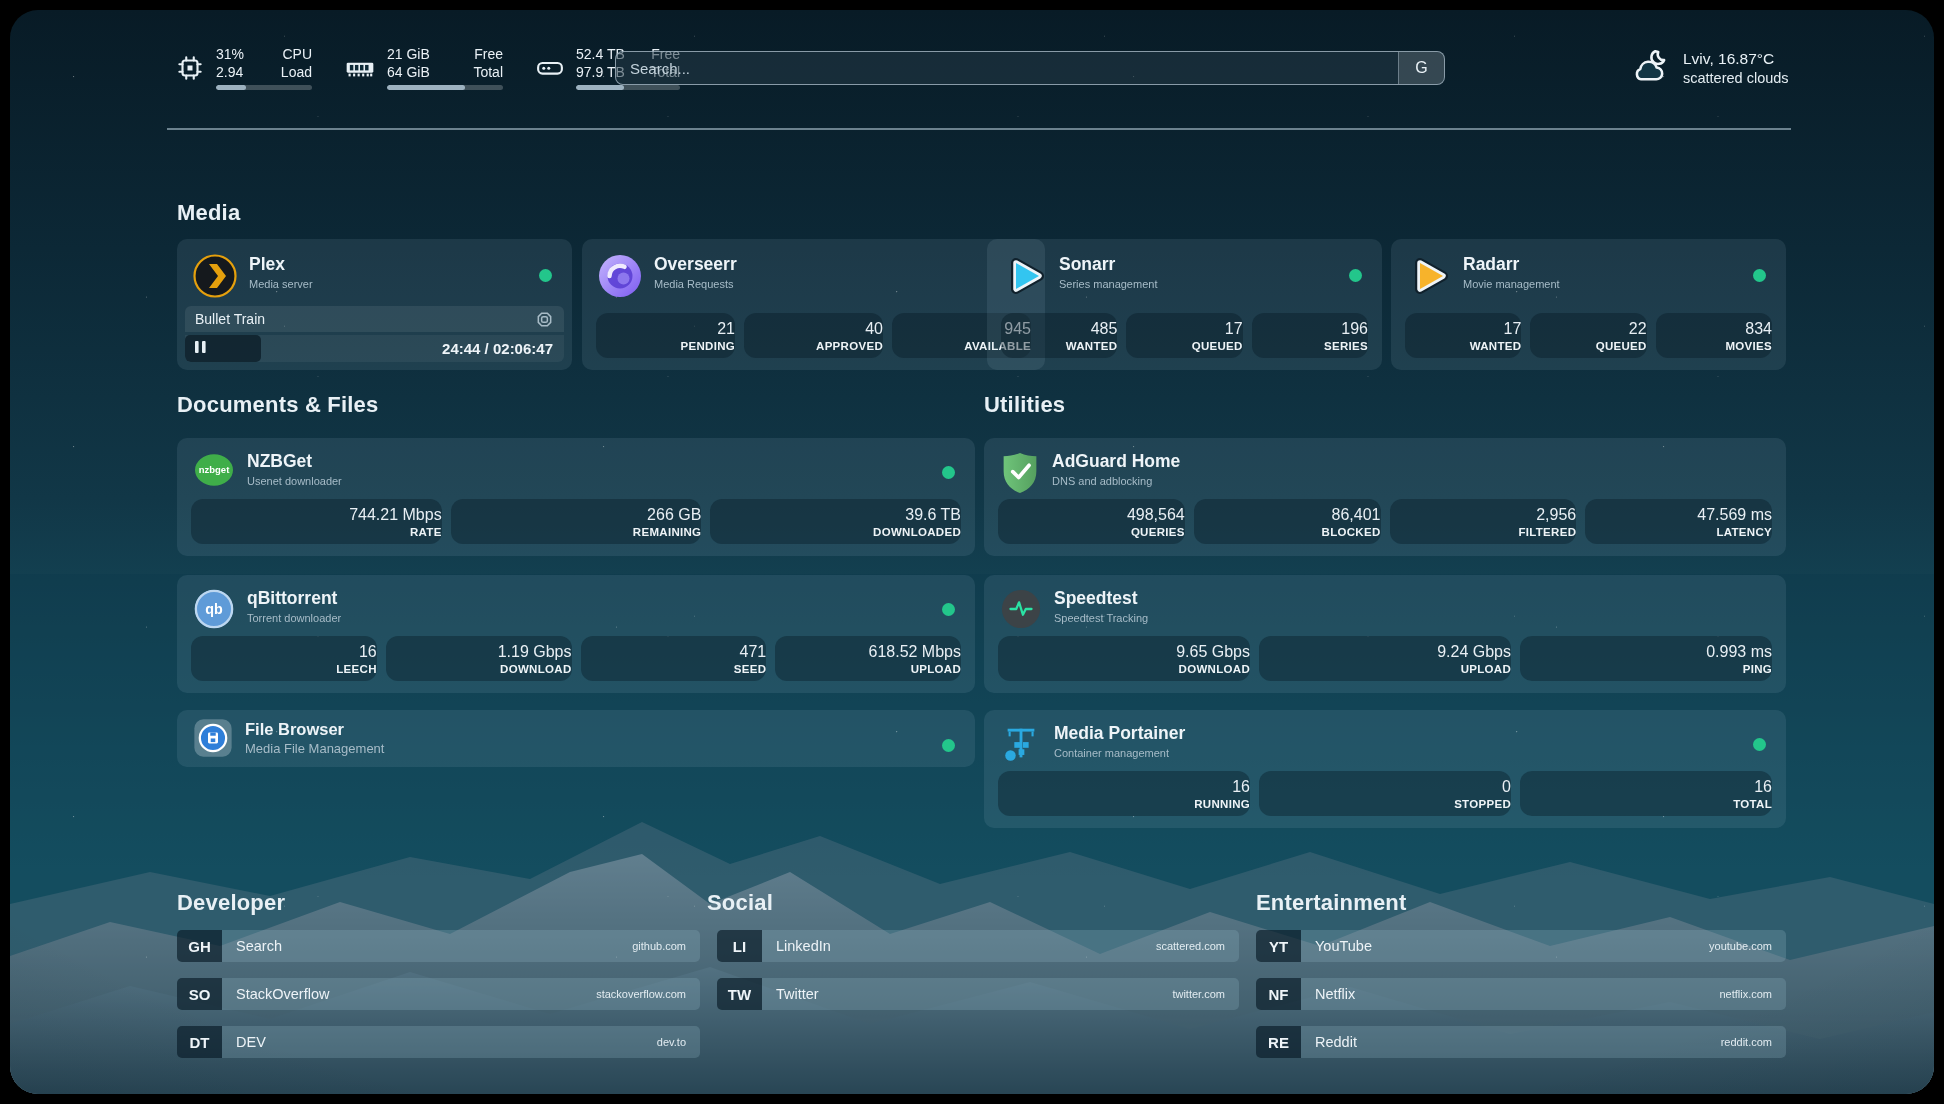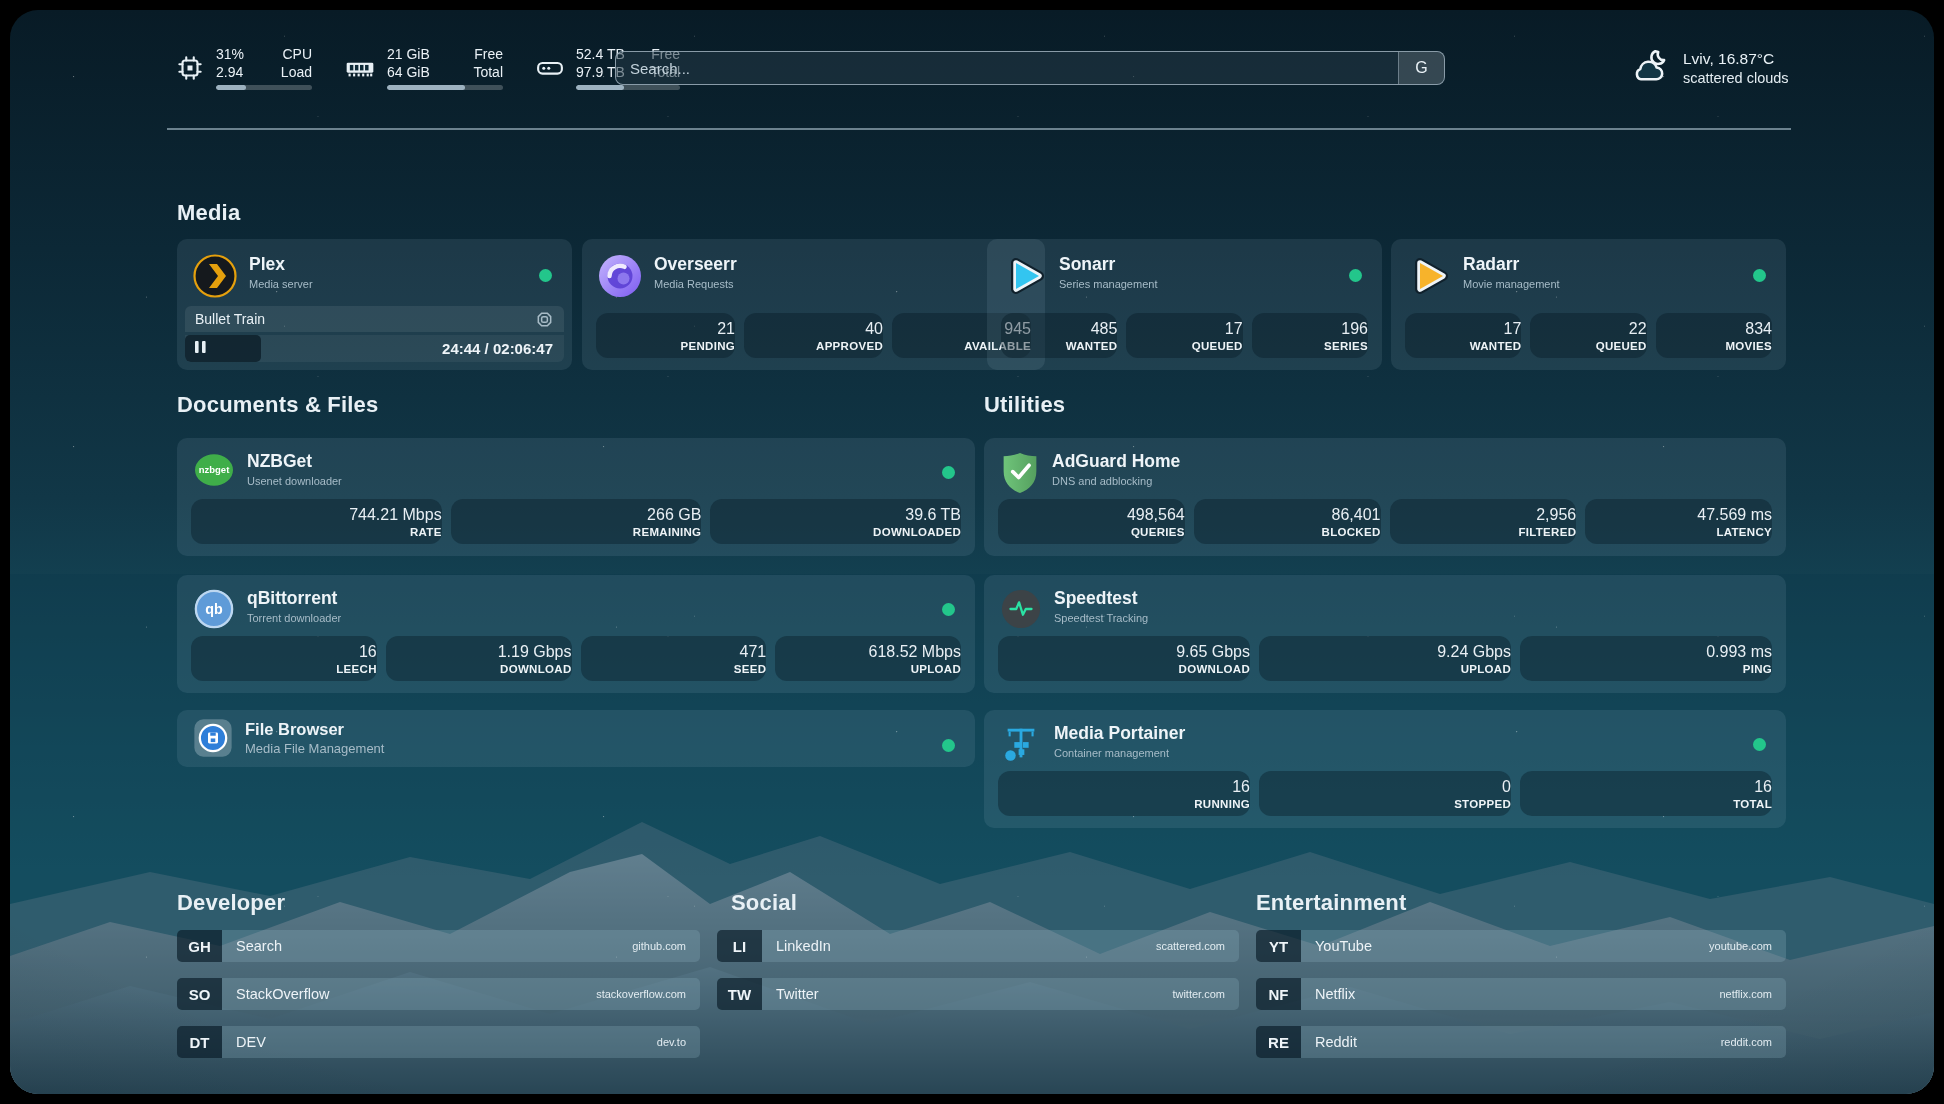--- a/index.html
+++ b/index.html
@@ -543,21 +543,21 @@
             <div class="slab">STOPPED</div>
           </div>
         <div class="sbox">
             <div class="sval">16</div>
             <div class="slab">TOTAL</div>
           </div>
       </div>
     </div>
 
     <div class="h2" style="left:167px; top:880px;">Developer</div>
-    <div class="h2" style="left:721px; top:880px;">Social</div>
+    <div class="h2" style="left:697px; top:880px;">Social</div>
     <div class="h2" style="left:1246px; top:880px;">Entertainment</div>
 
     <div class="bmcol" style="left:167px; top:920px; width:523px;">
       <div class="bmrow">
         <div class="bmab">GH</div>
         <div class="bmbody">
             <span class="bmname">Search</span>
             <span class="bmurl">github.com</span>
           </div>
       </div>

